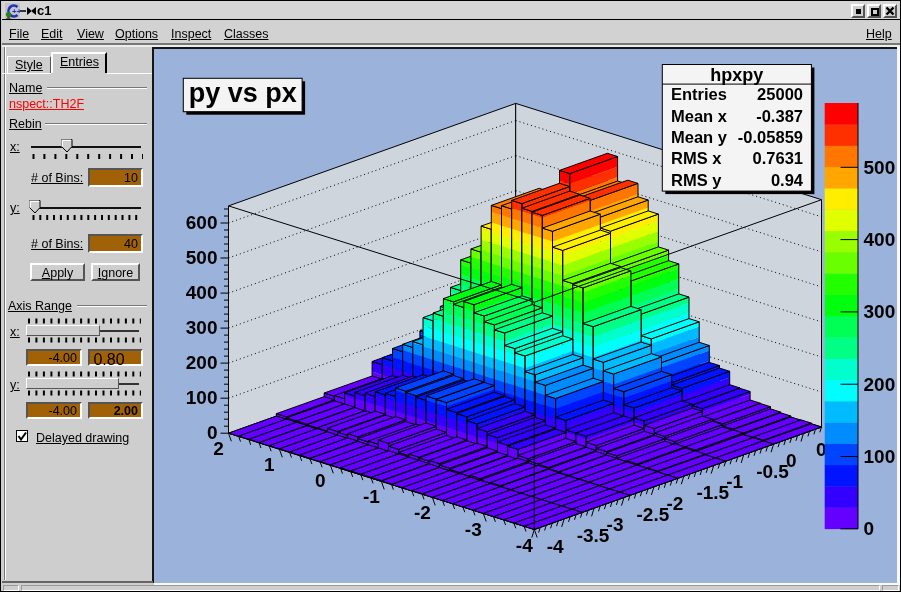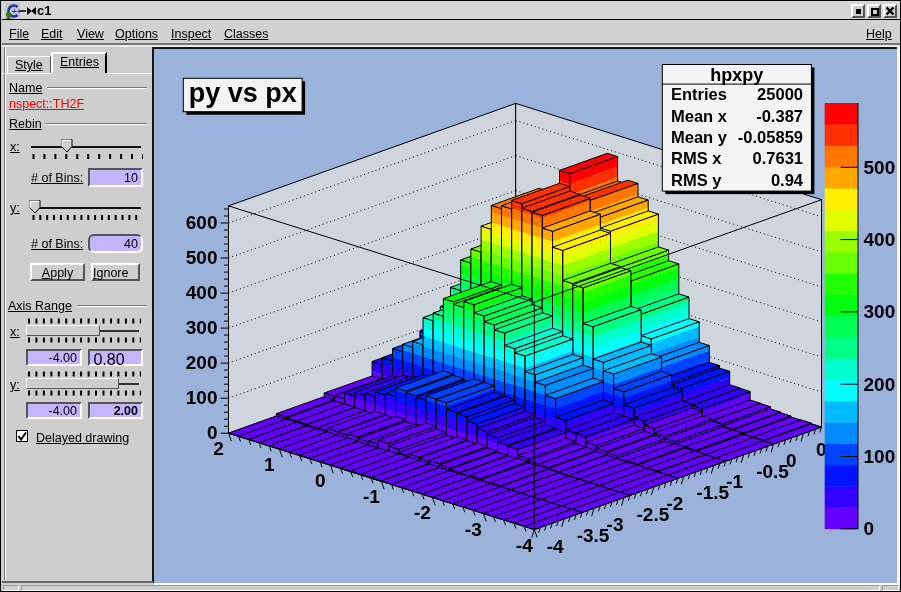--- a/index.html
+++ b/index.html
@@ -1,17 +1,17 @@
 <!DOCTYPE html>
 <html><head><meta charset="utf-8"><style>
 * { margin:0; padding:0; box-sizing:border-box; }
 body { width:901px; height:592px; font-family:"Liberation Sans",sans-serif; background:#cecece; position:relative; overflow:hidden; border:1px solid #000; }
 .abs { position:absolute; }
 .raised { border-top:2px solid #fff; border-left:2px solid #fff; border-right:2px solid #555; border-bottom:2px solid #555; background:#cecece; }
-.sunken { border-top:2px solid #555; border-left:2px solid #555; border-right:2px solid #fff; border-bottom:2px solid #fff; background:#c4b5fd; }
+.sunken { border-top:2px solid #555; border-left:2px solid #555; border-right:2px solid #fff; border-bottom:2px solid #fff; background:#a16207; }
 .lbl { font-size:12.5px; color:#000;text-decoration:underline; }
 u { text-decoration:underline; }
 </style></head>
 <body>
 
 <div class="abs" style="left:1px;top:0;width:899px;height:19px;background:#d6d6d6;border-bottom:1px solid #000;"></div>
 <div class="abs" style="left:4px;top:2px;width:15px;height:16px;background:#c4c4c4;">
 <svg width="15" height="16">
       <path d="M12.5,4 A5.4,5.4 0 1 0 12.5,12" fill="none" stroke="#2233bb" stroke-width="2.6"></path>
       <text x="7" y="11" font-size="8" fill="#2233cc" font-weight="bold">++</text>
@@ -103,24 +103,24 @@
     <rect x="56.3" y="0" width="2" height="5" fill="#000"></rect>
     <rect x="63.1" y="0" width="2" height="5" fill="#000"></rect>
     <rect x="70.0" y="0" width="2" height="5" fill="#000"></rect>
     <rect x="76.8" y="0" width="2" height="5" fill="#000"></rect>
     <rect x="83.7" y="0" width="2" height="5" fill="#000"></rect>
     <rect x="90.5" y="0" width="2" height="5" fill="#000"></rect>
     <rect x="97.4" y="0" width="2" height="5" fill="#000"></rect>
     <rect x="104.2" y="0" width="2" height="5" fill="#000"></rect>
 </svg>
 <div class="abs lbl" style="left:30px;top:236px;"># of Bins:</div>
-<div class="abs sunken" style="left:87px;top:233px;width:55px;height:19px;font-size:12.5px;text-align:right;padding:1px 3px 0 0;border-radius:6px;">40</div>
+<div class="abs sunken" style="left:87px;top:233px;width:55px;height:19px;font-size:12.5px;text-align:right;padding:1px 3px 0 0;">40</div>
 
 <div class="abs raised" style="left:29px;top:262px;width:55px;height:18px;text-align:center;font-size:12.5px;padding-top:1px;"><u>A</u>pply</div>
-<div class="abs raised" style="left:90px;top:262px;width:49px;height:18px;text-align:left;font-size:12.5px;padding-top:1px;"><u>I</u>gnore</div>
+<div class="abs raised" style="left:90px;top:262px;width:49px;height:18px;text-align:center;font-size:12.5px;padding-top:1px;"><u>I</u>gnore</div>
 
 <div class="abs lbl" style="left:7px;top:298px;">Axis Range</div>
 <div class="abs" style="left:76px;top:304px;width:70px;height:2px;border-top:1px solid #777;border-bottom:1px solid #fff;"></div>
 
 <svg class="abs" style="left:26px;top:317px" width="114" height="6">
 <rect x="1.0" y="0.5" width="2" height="5" fill="#000"></rect>
     <rect x="8.4" y="0.5" width="2" height="5" fill="#000"></rect>
     <rect x="15.9" y="0.5" width="2" height="5" fill="#000"></rect>
     <rect x="23.4" y="0.5" width="2" height="5" fill="#000"></rect>
     <rect x="30.8" y="0.5" width="2" height="5" fill="#000"></rect>

